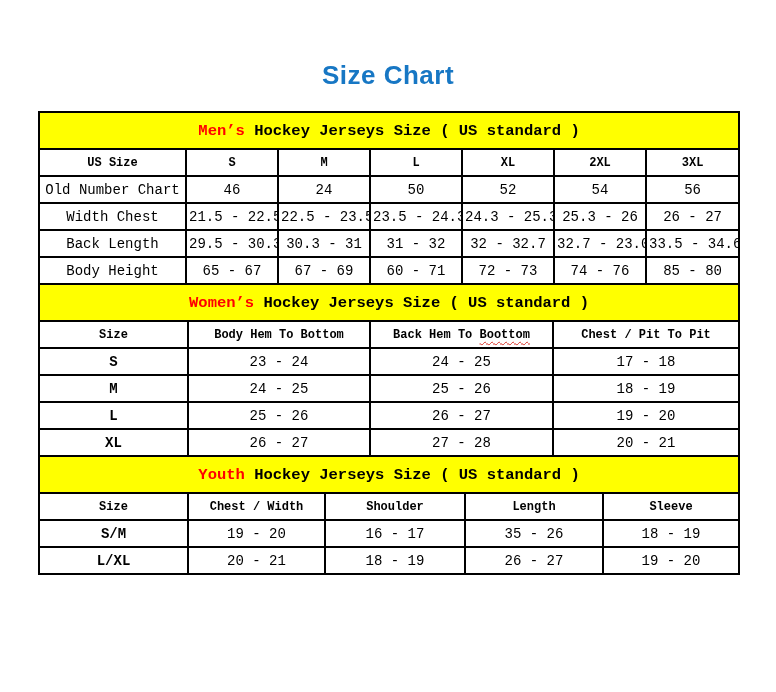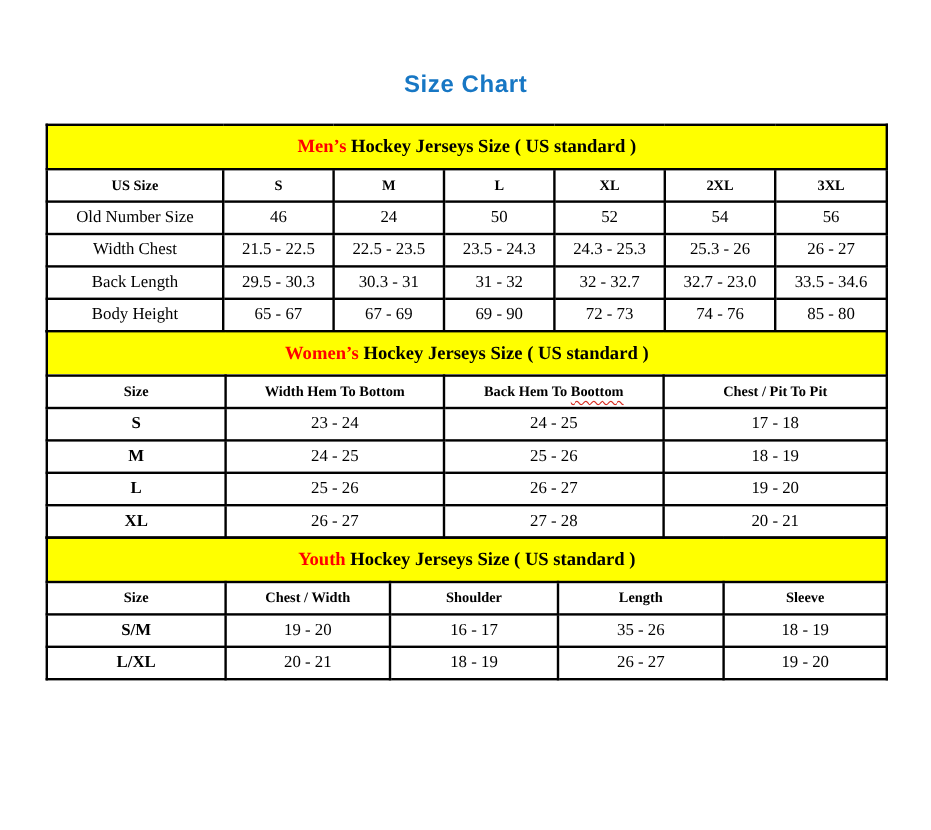--- a/index.html
+++ b/index.html
@@ -8,31 +8,31 @@
     width: 776px; height: 692px;
     font-family: "Liberation Sans", sans-serif;
     color: #000;
     overflow: hidden;
   }
   .page { width: 776px; height: 692px; }
   .page-title {
     text-align: center;
     margin-top: 60px;
     margin-bottom: 20px;
-    font-size: 20px;
+    font-size: 26px;
     font-weight: bold;
     color: #1777C4;
     letter-spacing: 0.5px;
   }
   .tables-wrap { width: 700px; margin: 0 auto; }
   table.size-table {
     width: 700px;
     border-collapse: collapse;
     table-layout: fixed;
-    font-family: Liberation Serif, serif;
+    font-family: Liberation Mono, monospace;
     padding-left: 12px;
   }
   table.size-table + table.size-table { margin-top: -2px; }
   table.size-table td {
     border: 2px solid #000;
     text-align: center;
     vertical-align: middle;
     font-size: 14px;
     height: 27px;
     padding: 1px 2px;
@@ -83,21 +83,21 @@
           <tr>
             <td class="head">US Size</td>
             <td class="head">S</td>
             <td class="head">M</td>
             <td class="head">L</td>
             <td class="head">XL</td>
             <td class="head">2XL</td>
             <td class="head">3XL</td>
           </tr>
           <tr>
-            <td>Old Number Size</td>
+            <td>Old Number Chart</td>
             <td>46</td>
             <td>24</td>
             <td>50</td>
             <td>52</td>
             <td>54</td>
             <td>56</td>
           </tr>
           <tr>
             <td>Width Chest</td>
             <td>21.5 - 22.5</td>
@@ -113,41 +113,41 @@
             <td>30.3 - 31</td>
             <td>31 - 32</td>
             <td>32 - 32.7</td>
             <td>32.7 - 23.0</td>
             <td>33.5 - 34.6</td>
           </tr>
           <tr>
             <td>Body Height</td>
             <td>65 - 67</td>
             <td>67 - 69</td>
-            <td>69 - 90</td>
+            <td>60 - 71</td>
             <td>72 - 73</td>
             <td>74 - 76</td>
             <td>85 - 80</td>
           </tr>
         </tbody>
       </table>
     <table class="size-table">
         <colgroup>
           <col style="width: 149px;">
           <col style="width: 182px;">
           <col style="width: 183px;">
           <col style="width: 186px;">
         </colgroup>
         <tbody>
           <tr>
             <td colspan="4" class="banner"><span class="accent">Women’s</span> Hockey Jerseys Size ( US standard )</td>
           </tr>
           <tr>
             <td class="head">Size</td>
-            <td class="head">Width Hem To Bottom</td>
+            <td class="head">Body Hem To Bottom</td>
             <td class="head">Back Hem To <span class="squiggle">Boottom</span></td>
             <td class="head">Chest / Pit To Pit</td>
           </tr>
           <tr>
             <td class="bold">S</td>
             <td>23 - 24</td>
             <td>24 - 25</td>
             <td>17 - 18</td>
           </tr>
           <tr>

